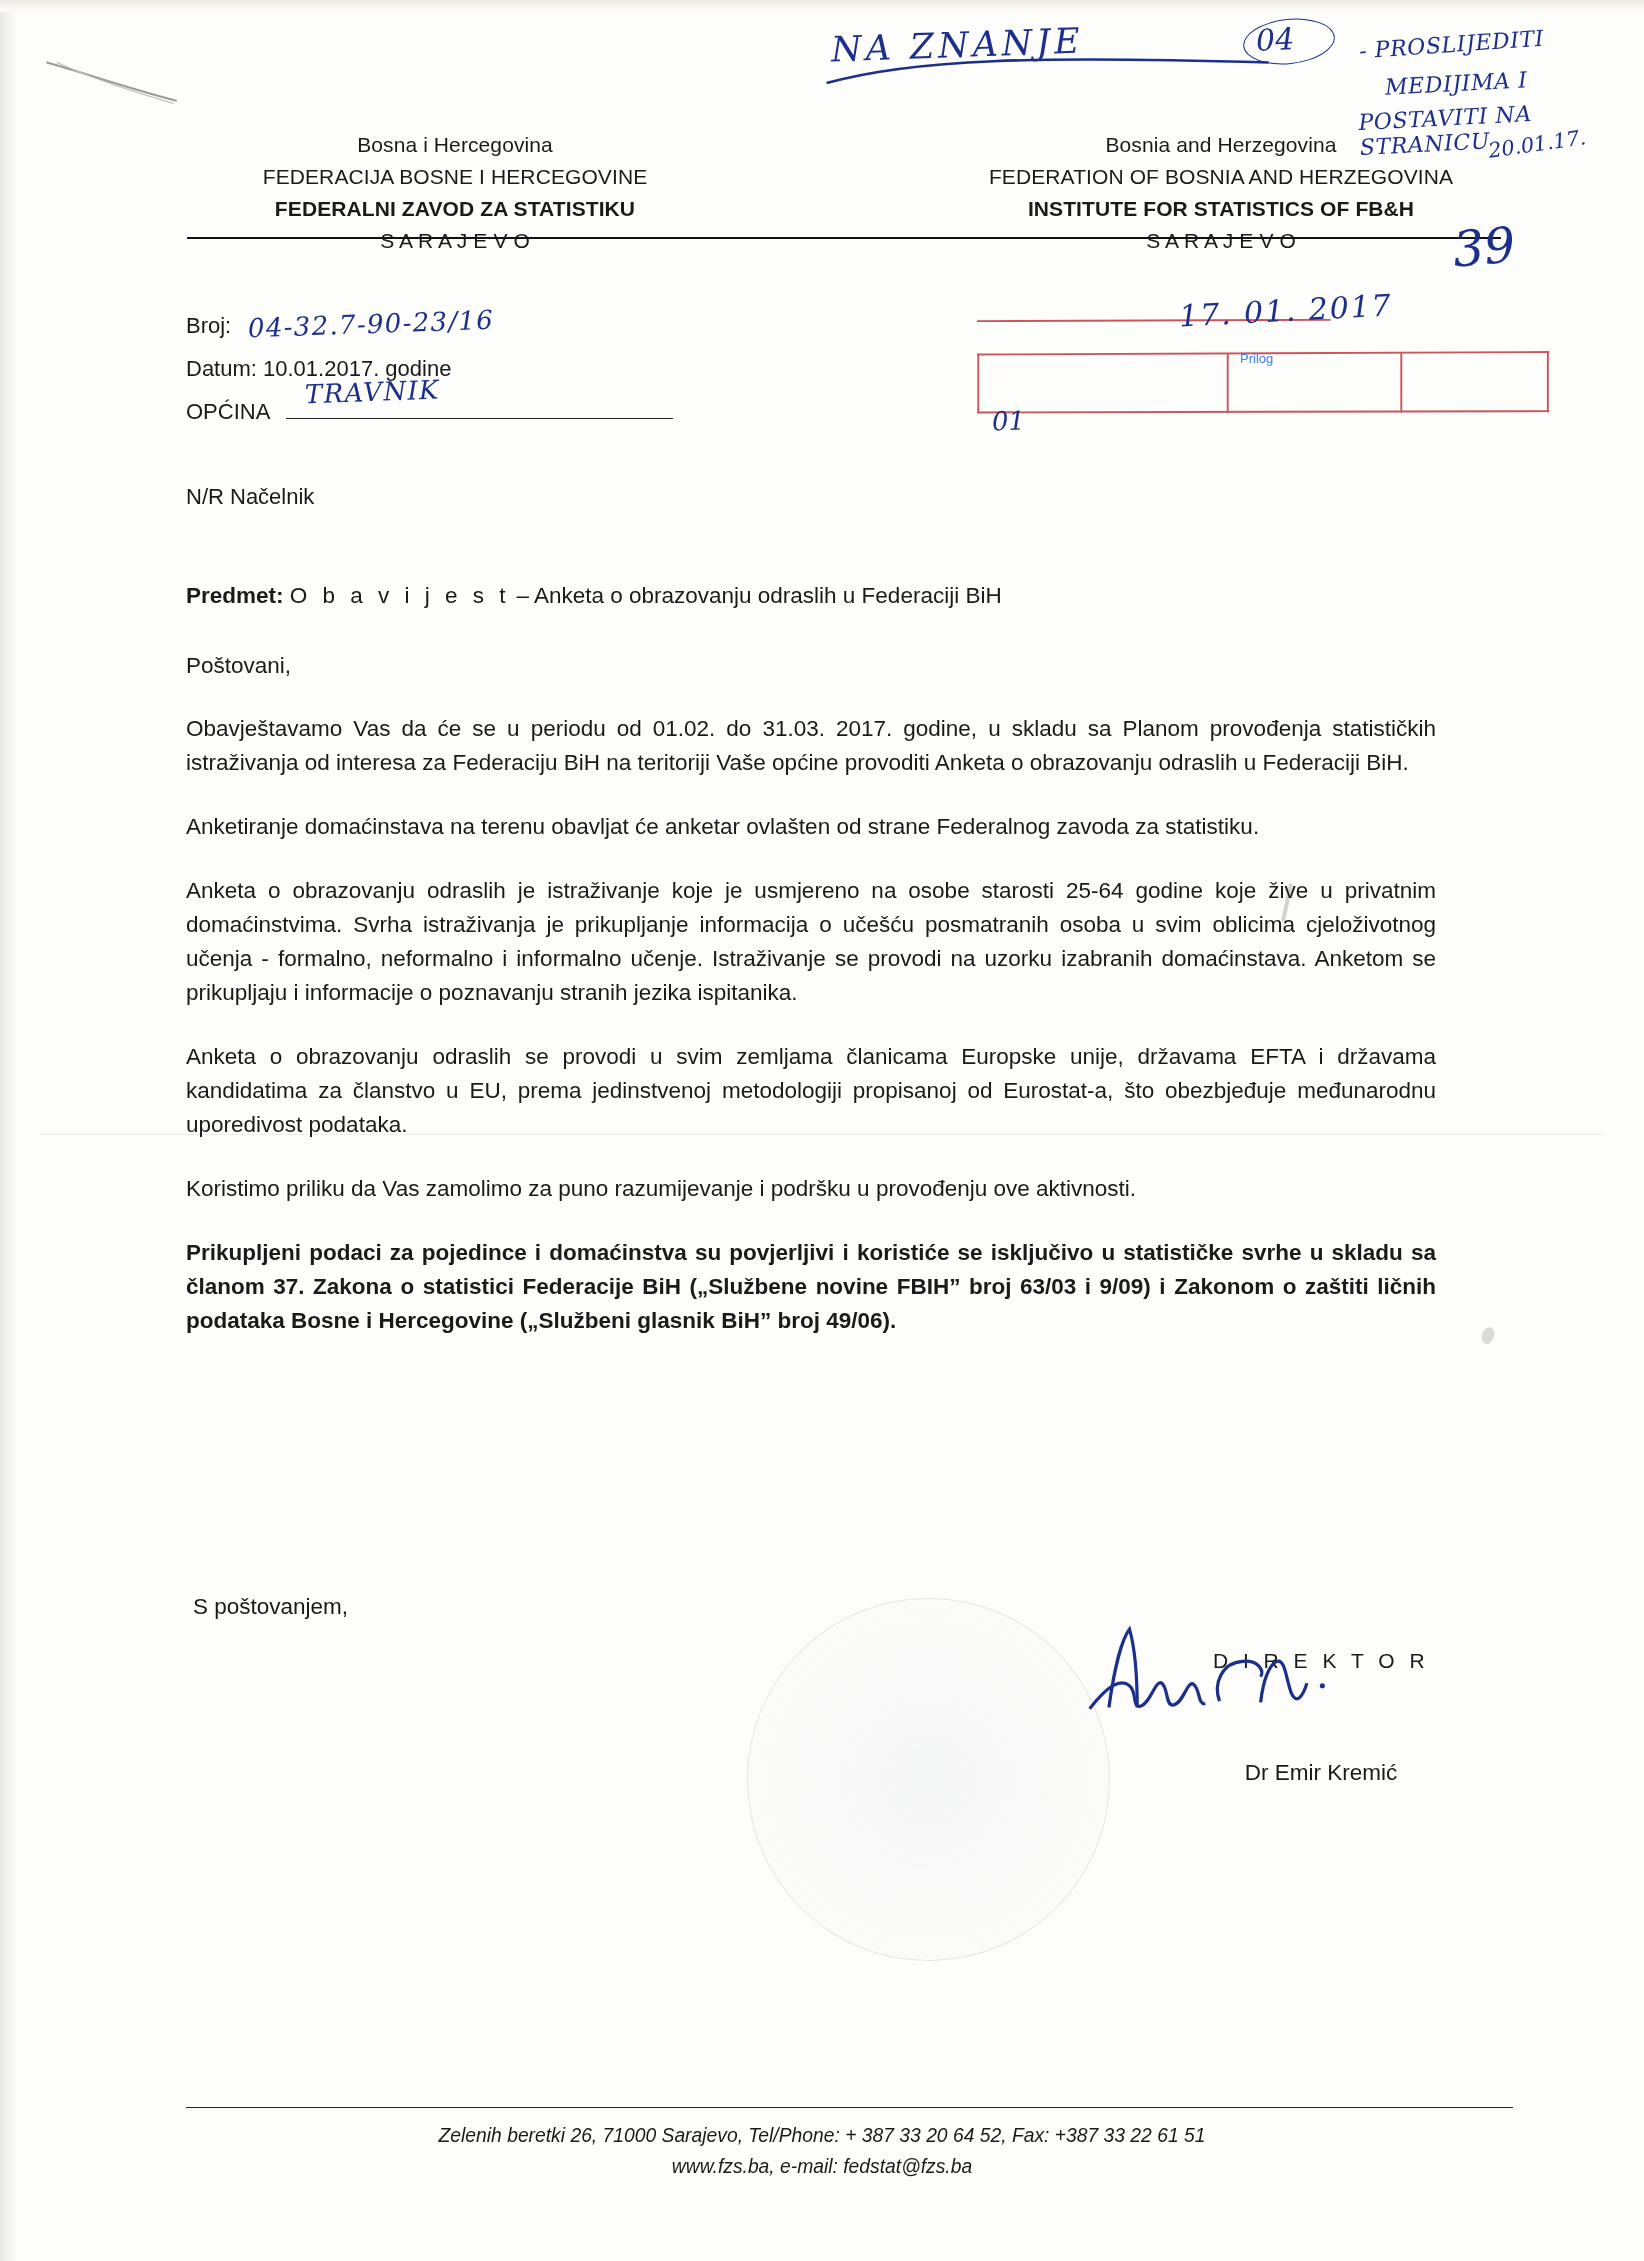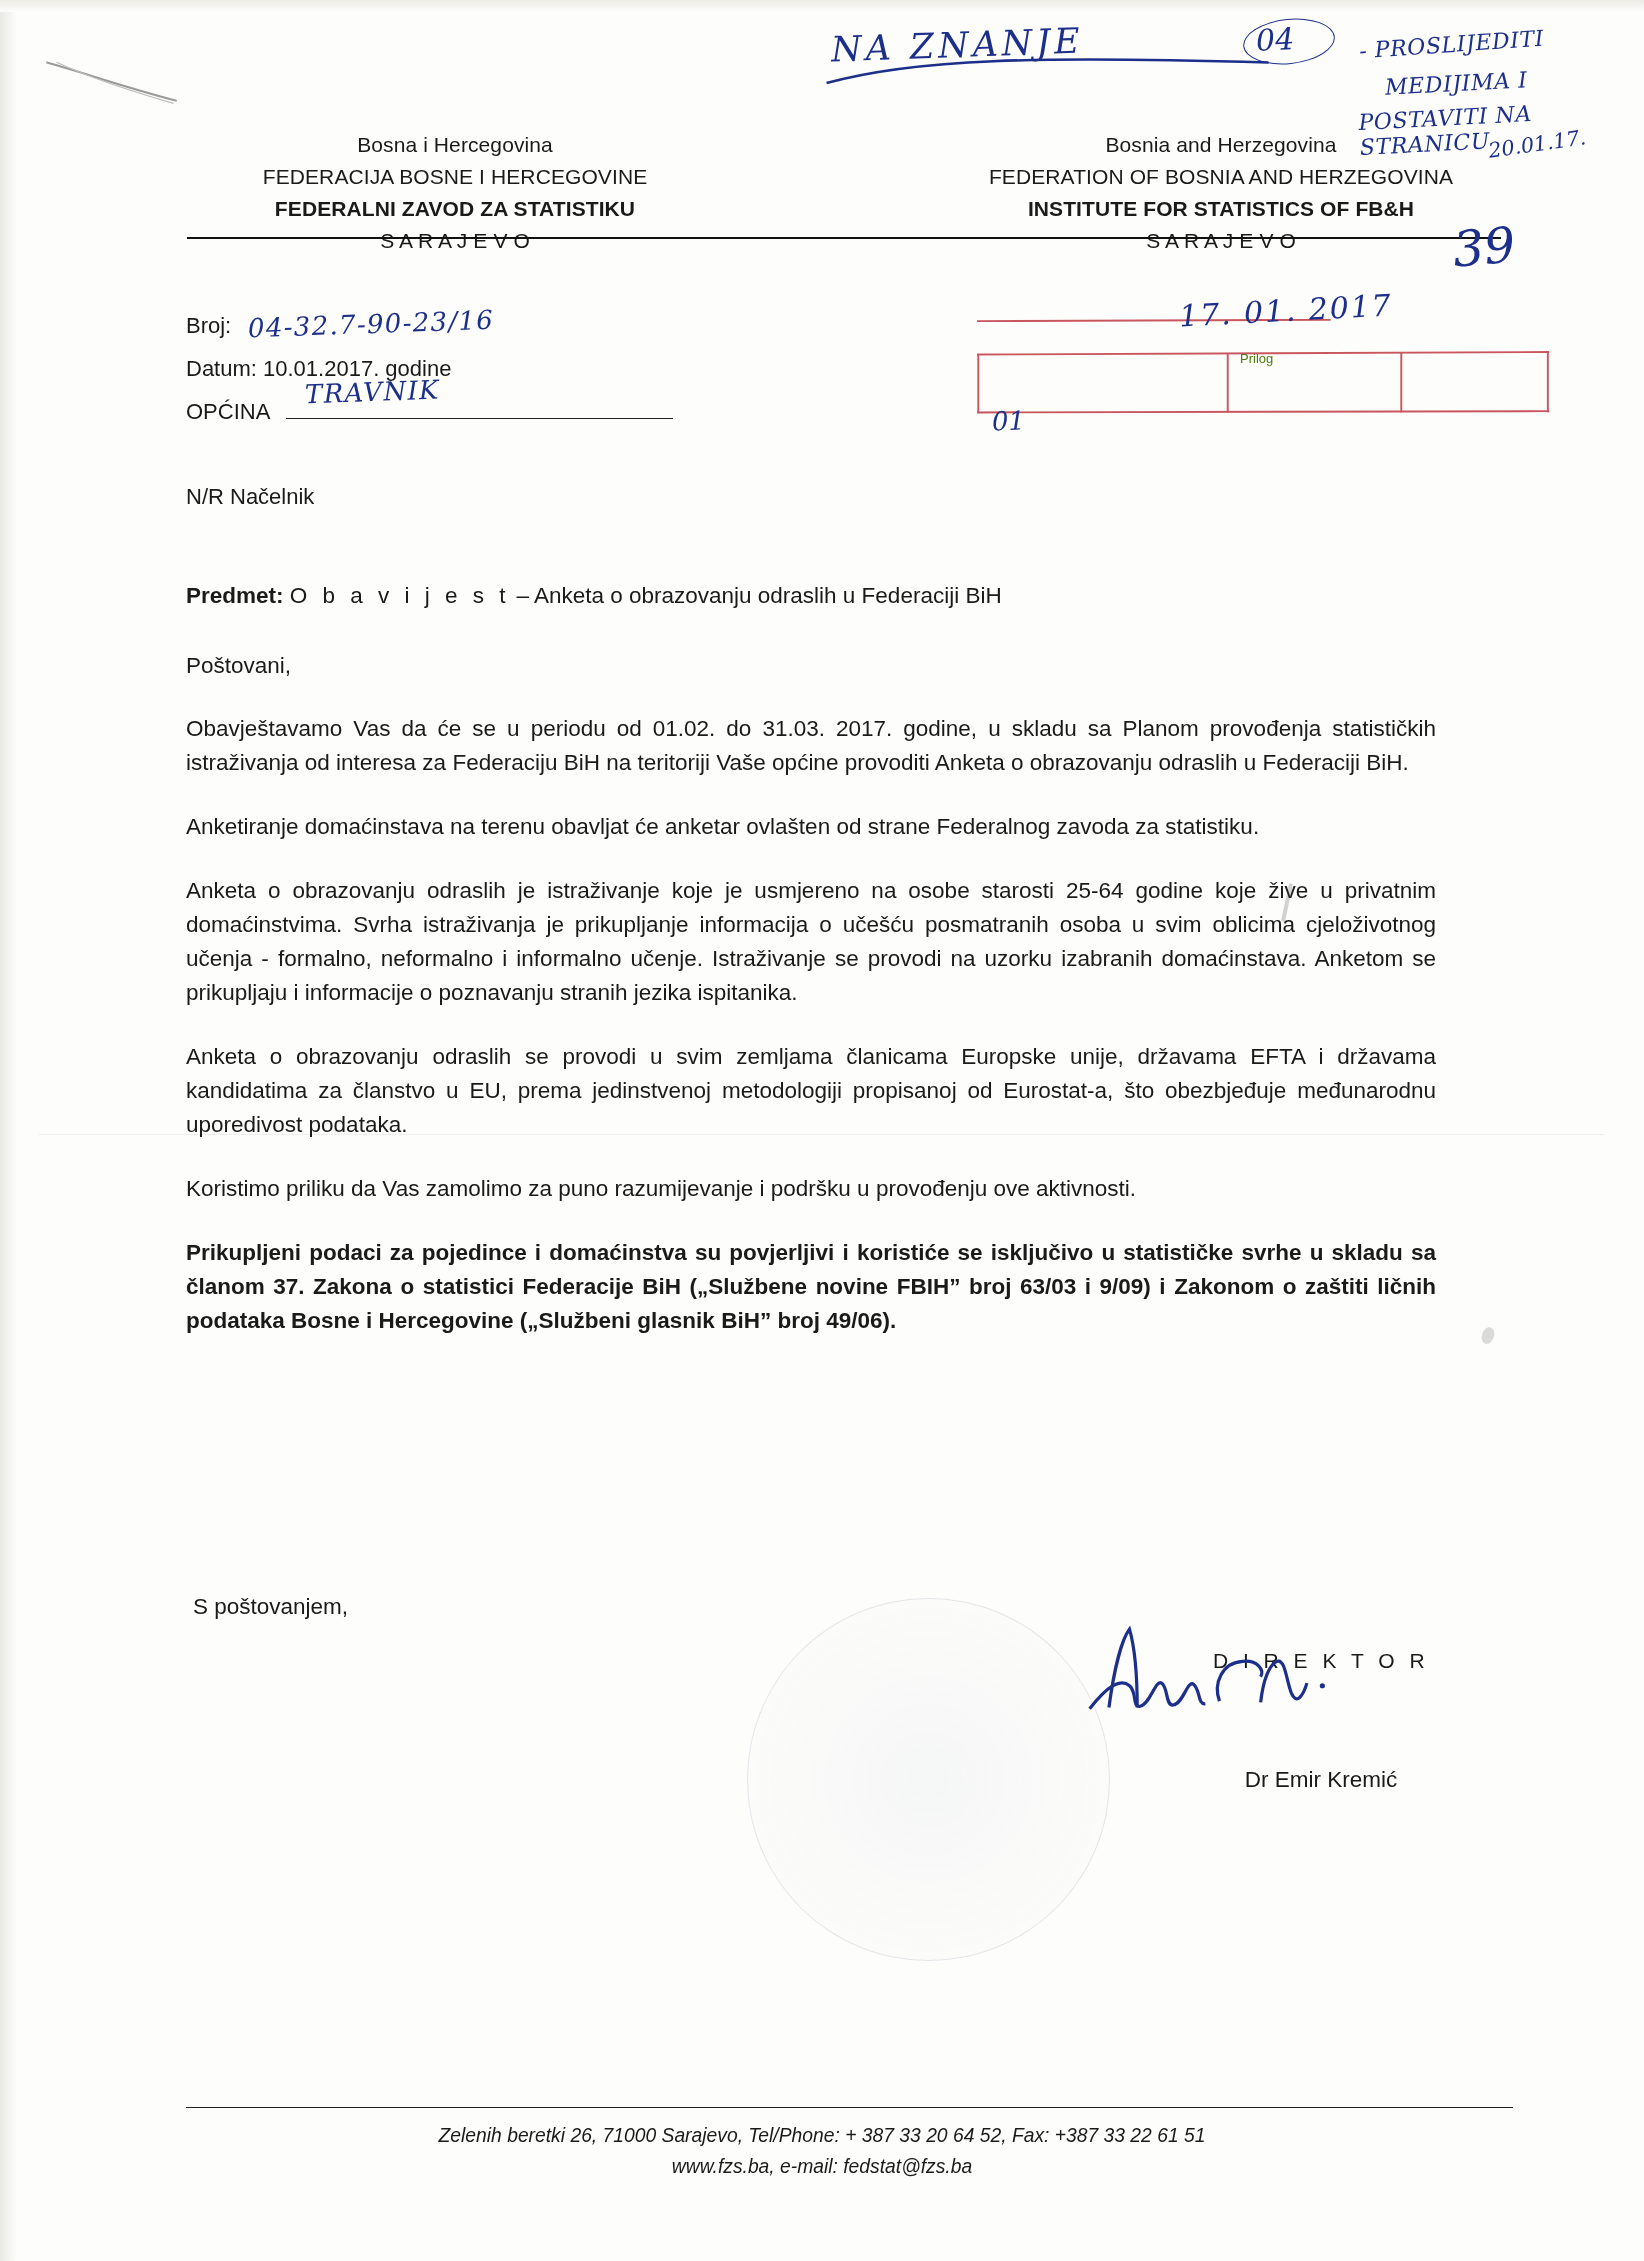--- a/index.html
+++ b/index.html
@@ -147,21 +147,21 @@
     font-style: italic;
     color: #1c2f8a;
     font-size: 26px;
     transform: rotate(-2deg);
   }
   .stamp-prilog {
     position: absolute;
     left: 1240px;
     top: 351px;
     font-size: 13px;
-    color: #4d7c0f;
+    color: #3b82f6;
   }
   .page-number-hand {
     position: absolute;
     left: 1453px;
     top: 219px;
     font-family: "DejaVu Serif", serif;
     font-style: italic;
     color: #1c2f8a;
     font-size: 49px;
     transform: rotate(-5deg);
@@ -283,21 +283,21 @@
     font-size: 21px;
     letter-spacing: 4.5px;
     margin-left: 39px;
   }
   .sig-mark {
     height: 77px;
     position: relative;
   }
   .sig-name {
     font-size: 22.5px;
-    margin-top: 17px;
+    margin-top: 10px;
     margin-left: 39px;
   }
   .seal {
     position: absolute;
     left: 747px;
     top: 1598px;
     width: 361px;
     height: 361px;
     border-radius: 50%;
     border: 1.3px solid rgba(120,130,160,0.18);

